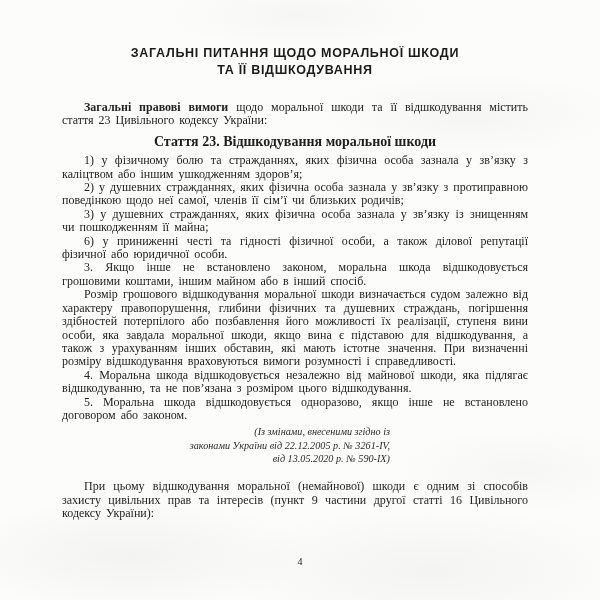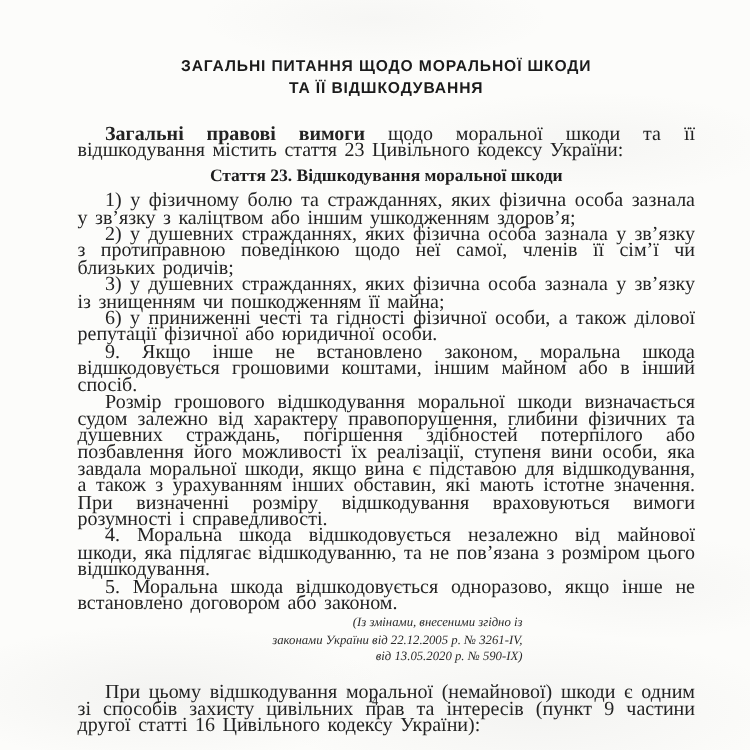--- a/index.html
+++ b/index.html
@@ -15,35 +15,35 @@
       radial-gradient(ellipse 200px 50px at 300px 15px,  rgba(140,140,140,0.05), transparent 70%),
       radial-gradient(ellipse 260px 80px at 130px 555px, rgba(135,135,135,0.08), transparent 70%),
       radial-gradient(ellipse 300px 90px at 430px 570px, rgba(135,135,135,0.07), transparent 70%),
       radial-gradient(ellipse 180px 60px at 520px 470px, rgba(140,140,140,0.05), transparent 70%);
     font-family: "Liberation Serif", serif;
     color: #232323;
   }
   .page-column {
     position: absolute;
     left: 62px;
-    right: 44px;
+    right: 72px;
     top: 0;
   }
   .doc-title {
     font-family: "Liberation Sans", sans-serif;
     font-weight: bold;
     font-size: 12.5px;
     line-height: 17px;
     letter-spacing: 0.7px;
     text-align: center;
     color: #1b1b1b;
     margin: 45px 0 0 0;
   }
   .body-p {
-    font-size: 16px;
+    font-size: 12px;
     line-height: 13.4px;
     text-align: justify;
     text-indent: 22px;
     word-spacing: 2px;
     margin: 0;
   }
   .intro-p { margin-top: 22px; }
   .article-heading {
     font-size: 14px;
     line-height: 13.4px;
@@ -83,21 +83,21 @@
   </h1>
 
   <p class="body-p intro-p"><b>Загальні правові вимоги</b><span> щодо моральної шкоди та її відшкодування містить стаття 23 Цивільного кодексу України:</span></p>
 
   <p class="article-heading">Стаття 23. Відшкодування моральної шкоди</p>
 
   <p class="body-p">1) у фізичному болю та стражданнях, яких фізична особа зазнала у зв’язку з каліцтвом або іншим ушкодженням здоров’я;</p>
   <p class="body-p">2) у душевних стражданнях, яких фізична особа зазнала у зв’язку з протиправною поведінкою щодо неї самої, членів її сім’ї чи близьких родичів;</p>
   <p class="body-p">3) у душевних стражданнях, яких фізична особа зазнала у зв’язку із знищенням чи пошкодженням її майна;</p>
   <p class="body-p">6) у приниженні честі та гідності фізичної особи, а також ділової репутації фізичної або юридичної особи.</p>
-  <p class="body-p">9. Якщо інше не встановлено законом, моральна шкода відшкодовується грошовими коштами, іншим майном або в інший спосіб.</p>
+  <p class="body-p">3. Якщо інше не встановлено законом, моральна шкода відшкодовується грошовими коштами, іншим майном або в інший спосіб.</p>
   <p class="body-p">Розмір грошового відшкодування моральної шкоди визначається судом залежно від характеру правопорушення, глибини фізичних та душевних страждань, погіршення здібностей потерпілого або позбавлення його можливості їх реалізації, ступеня вини особи, яка завдала моральної шкоди, якщо вина є підставою для відшкодування, а також з урахуванням інших обставин, які мають істотне значення. При визначенні розміру відшкодування враховуються вимоги розумності і справедливості.</p>
   <p class="body-p">4. Моральна шкода відшкодовується незалежно від майнової шкоди, яка підлягає відшкодуванню, та не пов’язана з розміром цього відшкодування.</p>
   <p class="body-p">5. Моральна шкода відшкодовується одноразово, якщо інше не встановлено договором або законом.</p>
 
   <div class="amendment">
     <div>(Із змінами, внесеними згідно із</div>
     <div>законами України від 22.12.2005 р. № 3261-IV,</div>
     <div>від 13.05.2020 р. № 590-ІХ)</div>
   </div>
 

